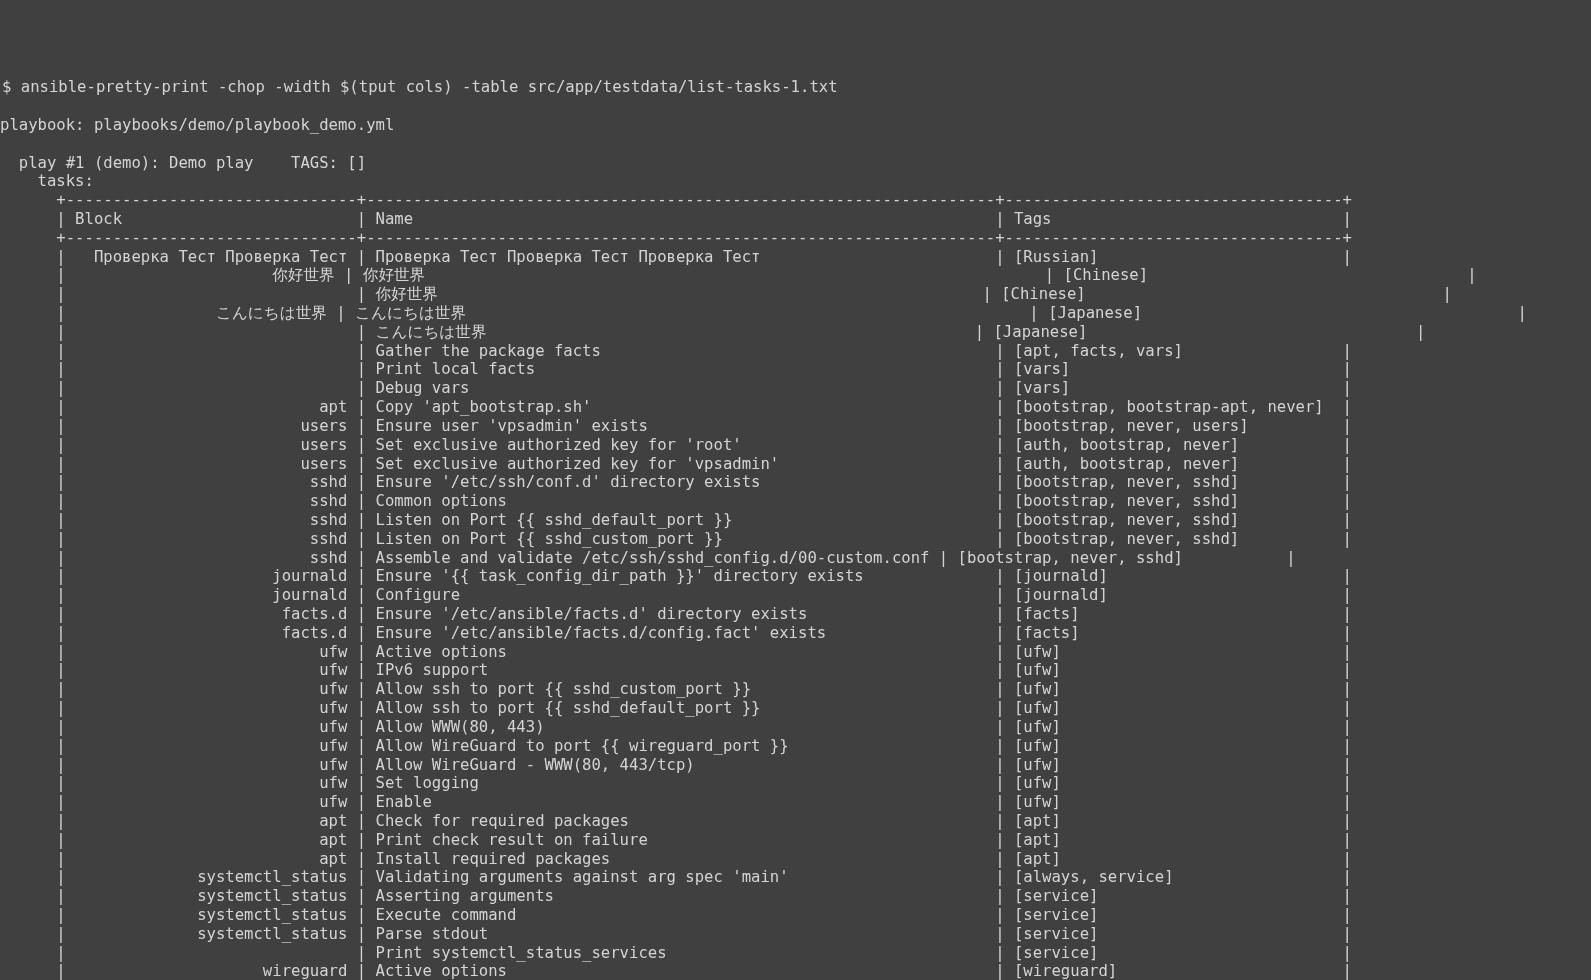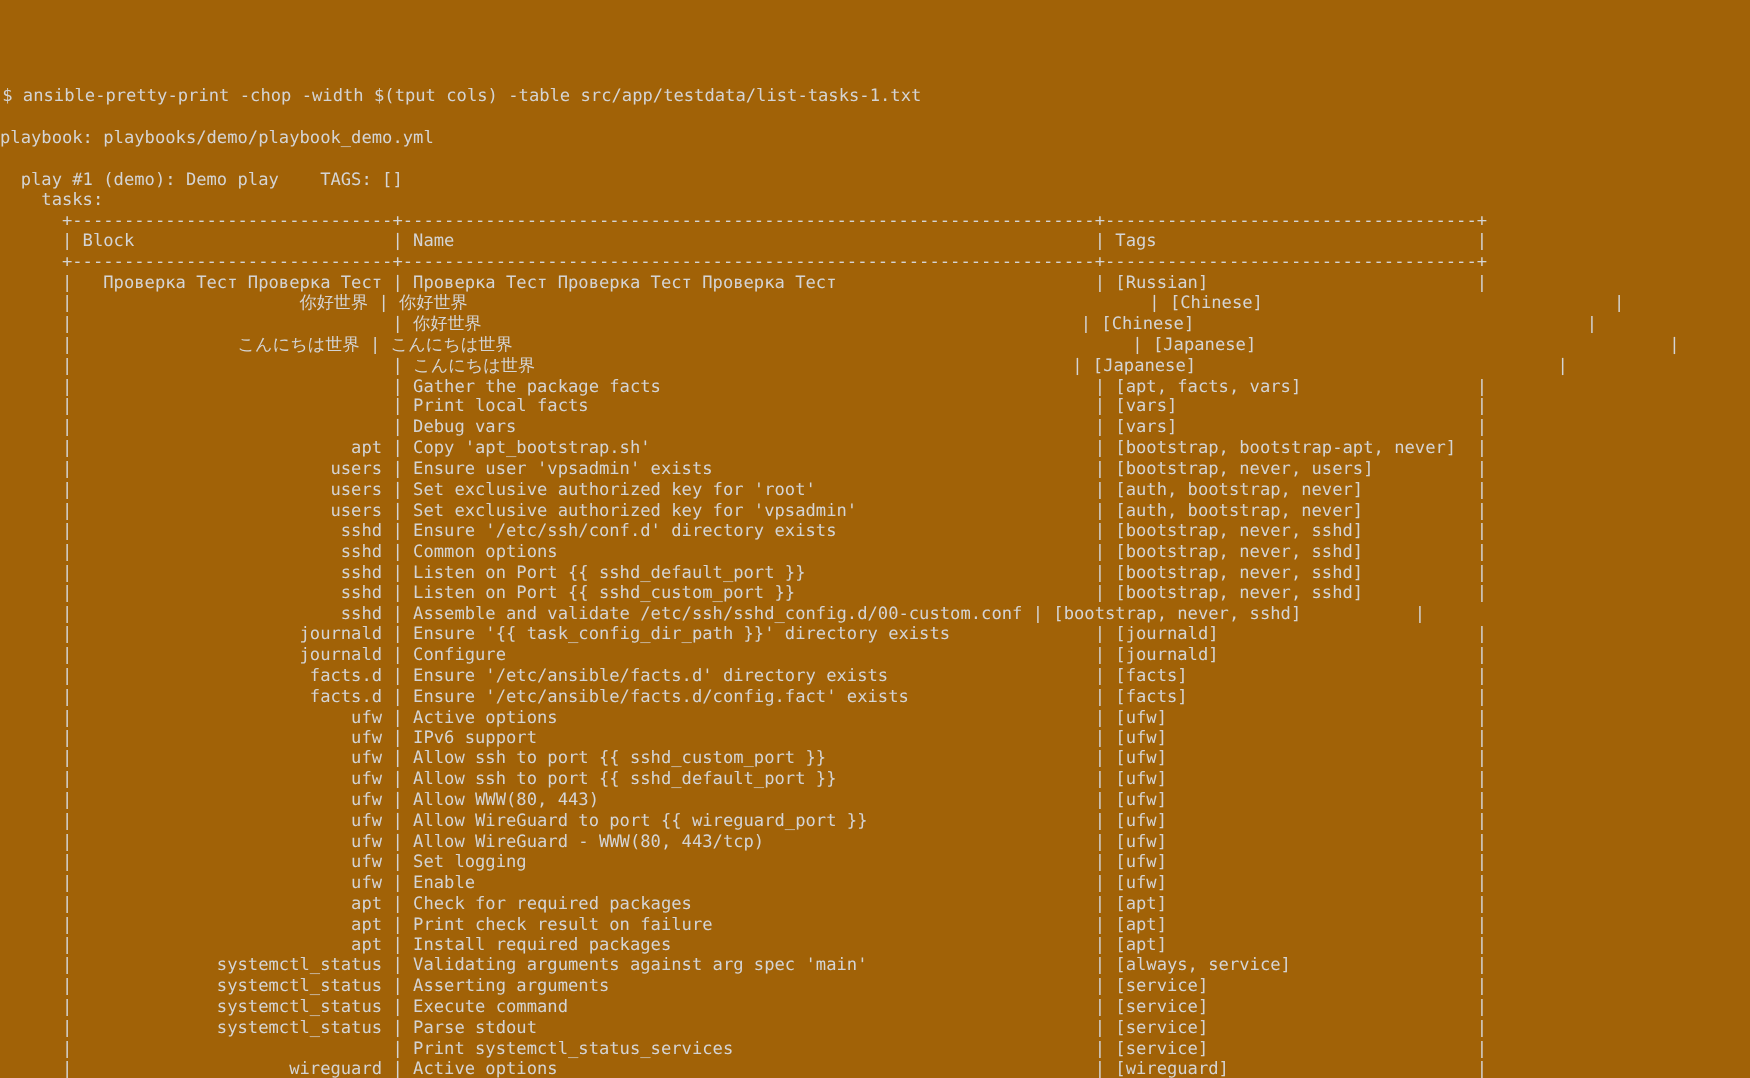--- a/index.html
+++ b/index.html
@@ -11,21 +11,21 @@
   body {
     width: 1591px;
     height: 980px;
     overflow: hidden;
     font-family: "DejaVu Sans Mono", "Liberation Mono", monospace;
   }
   #terminal {
     position: relative;
     width: 1591px;
     height: 980px;
-    background: #a16207;
+    background: #404040;
     color: #d4d4d4;
     font-family: "DejaVu Sans Mono", "Liberation Mono", monospace;
     font-size: 15.6px;
     line-height: 18.82px;
     letter-spacing: 0px;
     white-space: pre;
     padding: 0;
     box-sizing: border-box;
   }
   .term-line {

